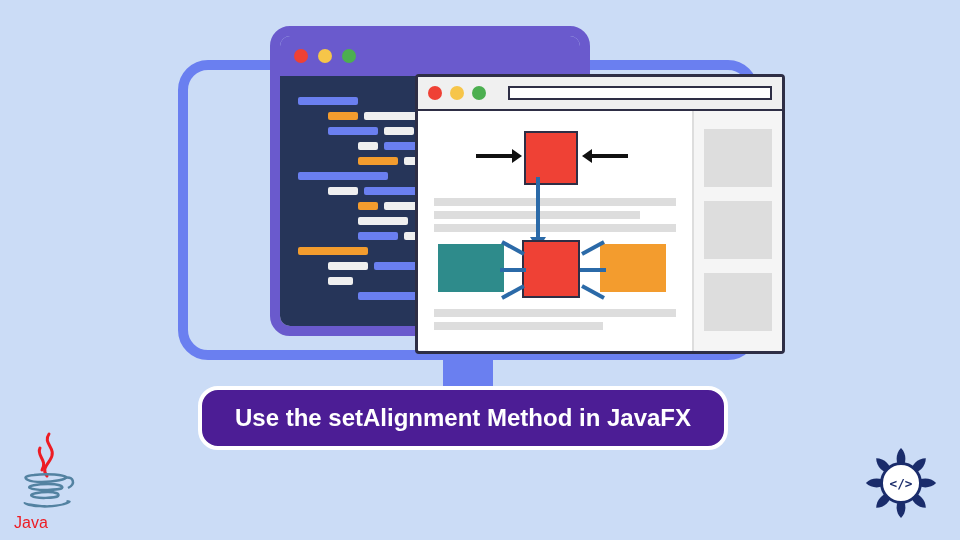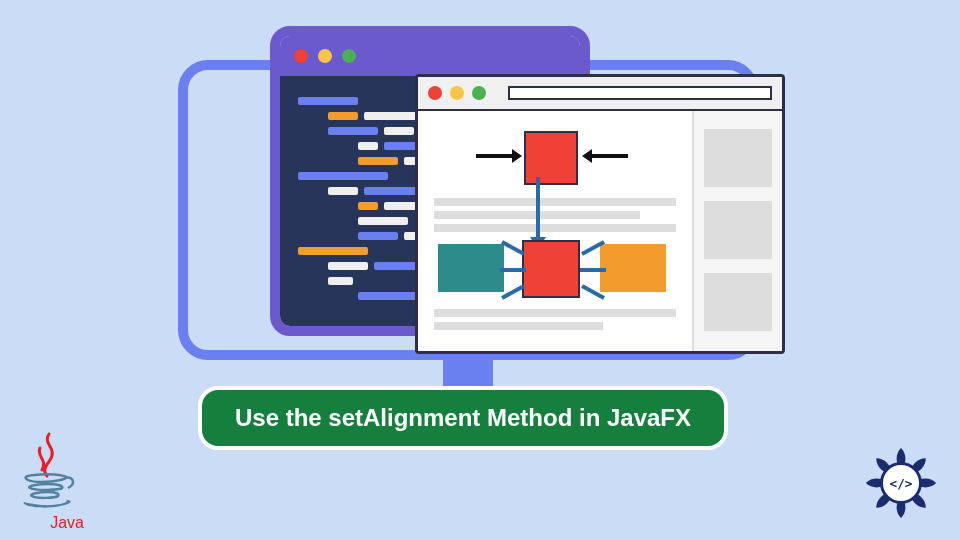--- a/index.html
+++ b/index.html
@@ -20,22 +20,22 @@
 .browser-top .addrbar{flex:1;height:14px;background:#fff;border:2px solid #2e2e45;margin-left:14px}
 .browser-body{display:flex;height:244px}
 .browser-main{flex:1;padding:18px 16px 12px 16px;position:relative}
 .browser-side{width:90px;background:#f5f5f5;border-left:2px solid #ddd;padding:18px 10px;display:flex;flex-direction:column;gap:14px}
 .side-block{height:58px;background:#ddd}
 .gray-line{height:8px;background:#ddd;margin:5px 0}
 .arrow{position:absolute}
 .red-sq{background:#ef4135}
 .teal-sq{background:#2e8b8b}
 .orange-sq{background:#f39c2e}
-.title-banner{position:absolute;left:198px;top:386px;width:530px;padding:12px 24px;background:#15803d;border:4px solid #fff;border-radius:20px;text-align:center;color:#fff;font-size:24px;font-weight:700;line-height:1.35}
-.java-logo{position:absolute;left:14px;bottom:8px;display:flex;flex-direction:column;align-items:flex-end}
+.title-banner{position:absolute;left:198px;top:386px;width:530px;padding:12px 24px;background:#4c1d95;border:4px solid #fff;border-radius:20px;text-align:center;color:#fff;font-size:24px;font-weight:700;line-height:1.35}
+.java-logo{position:absolute;left:14px;bottom:8px;display:flex;flex-direction:column;align-items:flex-start}
 .java-logo svg{width:70px;height:90px}
 .java-logo .txt{color:#ed1c24;font-size:16px;font-weight:400;margin-top:-4px}
 .delft-logo{position:absolute;right:20px;bottom:18px;display:flex;align-items:center;gap:8px}
 .delft-logo svg{width:78px;height:78px}
 .delft-logo .txt{color:#1a2c6b;font-size:30px;font-style:italic;font-weight:700}
 </style>
 </head>
 <body>
 
 <div class="monitor">

